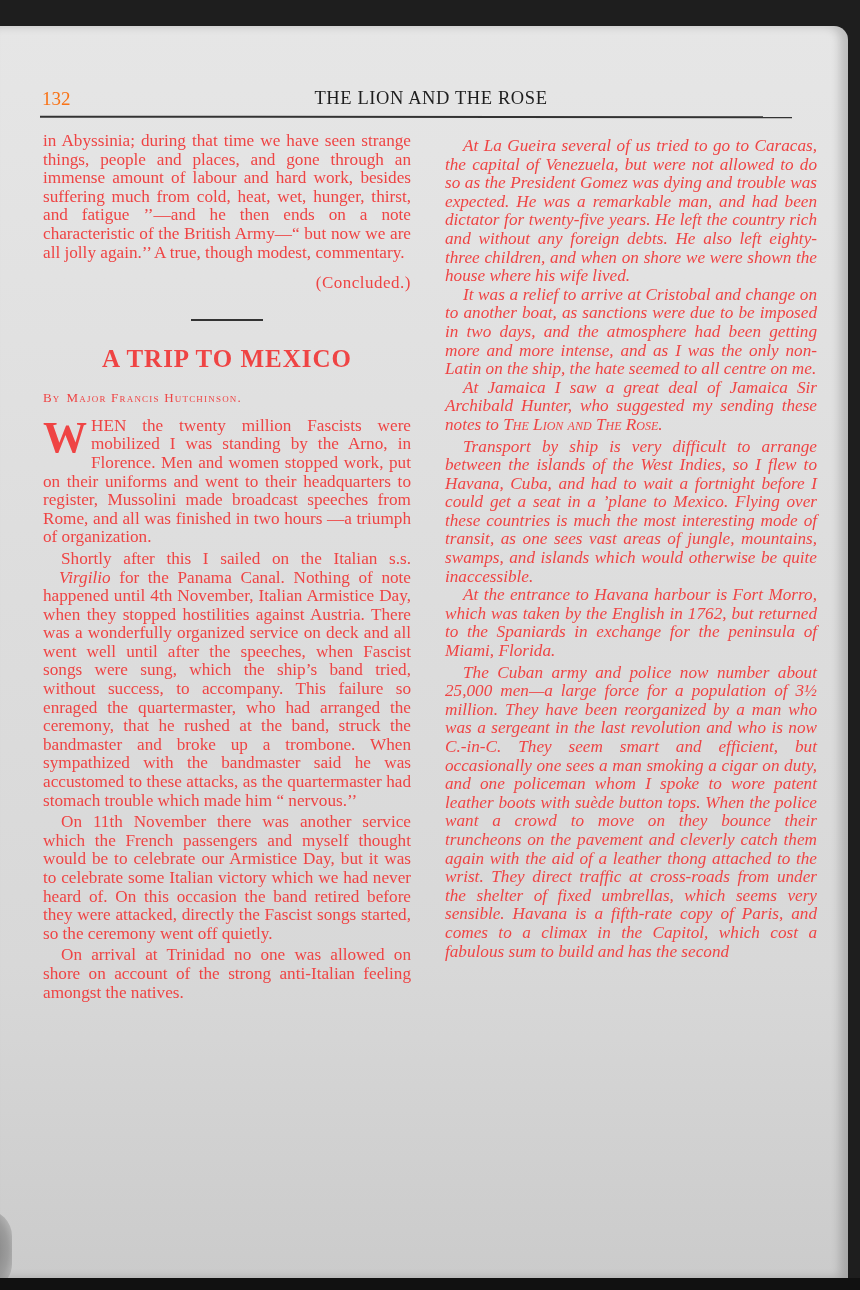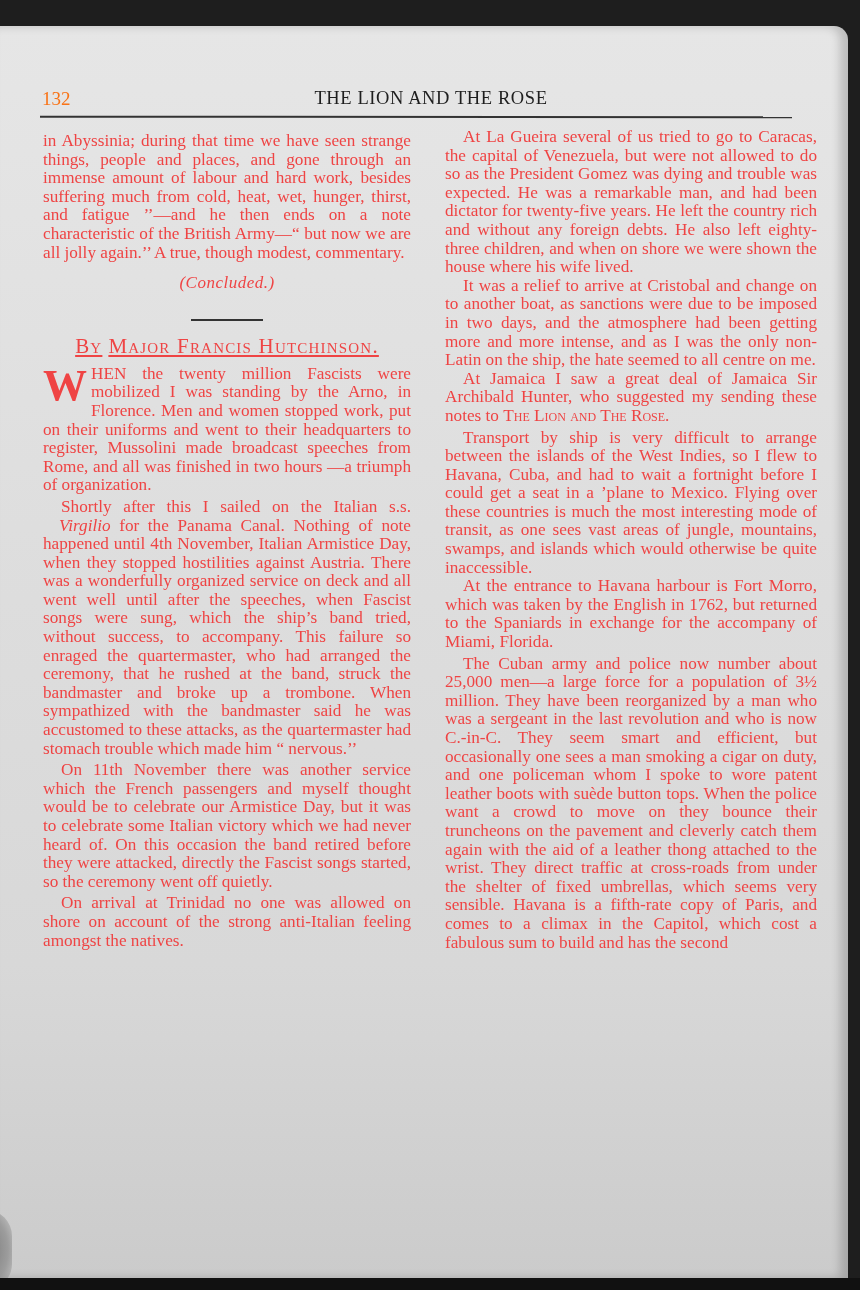--- a/index.html
+++ b/index.html
@@ -35,37 +35,37 @@
   }
   .head-rule {
     position: absolute; left: 40px; top: 116px; width: 752px; height: 2px;
     background: #333; transform: rotate(0.05deg);
   }
   .col {
     position: absolute; color: #ef4444; font-size: 17.2px; line-height: 18.6px;
     text-align: justify;
   }
   .col-left { left: 43px; top: 132px; width: 368px; }
-  .col-right { left: 445px; top: 128px; width: 372px; }
+  .col-right { left: 445px; top: 137px; width: 372px; font-style: italic; }
   .col p { margin: 0; }
   .col p.indent { text-indent: 18px; }
   .concluded {
-    text-align: center; font-style: italic; margin-top: 12px !important; font-size: 17px;
+    text-align: right; margin-top: 12px !important; font-size: 17px;
     letter-spacing: 0.5px;
   }
   .section-rule {
     width: 72px; height: 2px; background: #333; margin: 26px auto 0;
   }
   .article-title {
     text-align: center; font-weight: bold; font-size: 25px; letter-spacing: 1px;
     margin: 24px 0 0 !important; line-height: 28px;
   }
   .byline {
-    text-align: center; font-variant: small-caps; font-size: 21px; letter-spacing: 1.2px;
-    margin-top: 15px !important; line-height: 20px; text-decoration: underline;
+    text-align: left; font-variant: small-caps; font-size: 13px; letter-spacing: 1.2px;
+    margin-top: 15px !important; line-height: 20px;
   }
   .byline-first { margin-right: 6px; }
   .dropcap {
     float: left; font-size: 44px; line-height: 34px; font-weight: bold;
     margin: 2px 4px 0 0; padding-top: 2px;
   }
   .lead { margin-top: 9px !important; }
   .smallcaps { font-variant: small-caps; }
   .italic { font-style: italic; margin-left: 16px; }
   .para-gap { margin-top: 3px !important; }
@@ -81,31 +81,32 @@
 <div class="running-head">
   <span class="page-number">132</span>
   <div class="journal-title">THE LION AND THE ROSE</div>
 </div>
 <div class="head-rule"></div>
 
 <div class="col col-left">
   <p>in Abyssinia; during that time we have seen strange things, people and places, and gone through an immense amount of labour and hard work, besides suffering much from cold, heat, wet, hunger, thirst, and fatigue ’’—and he then ends on a note characteristic of the British Army—“ but now we are all jolly again.’’ A true, though modest, commentary.</p>
   <p class="concluded">(Concluded.)</p>
   <div class="section-rule"></div>
+  <p class="article-title">A TRIP TO MEXICO</p>
   <p class="byline">
     <span class="byline-first">By</span><span>Major Francis Hutchinson.</span>
   </p>
   <p class="lead">
     <span class="dropcap">W</span><span>HEN the twenty million Fascists were mobilized I was standing by the Arno, in Florence. Men and women stopped work, put on their uniforms and went to their headquarters to register, Mussolini made broadcast speeches from Rome, and all was finished in two hours —a triumph of organization.</span>
   </p>
   <p class="indent para-gap"><span>Shortly after this I sailed on the Italian s.s. </span><span class="italic">Virgilio</span><span> for the Panama Canal. Nothing of note happened until 4th November, Italian Armistice Day, when they stopped hostilities against Austria. There was a wonderfully organized service on deck and all went well until after the speeches, when Fascist songs were sung, which the ship’s band tried, without success, to accompany. This failure so enraged the quartermaster, who had arranged the ceremony, that he rushed at the band, struck the bandmaster and broke up a trombone. When sympathized with the bandmaster said he was accustomed to these attacks, as the quartermaster had stomach trouble which made him “ nervous.’’</span></p>
   <p class="indent para-gap">On 11th November there was another service which the French passengers and myself thought would be to celebrate our Armistice Day, but it was to celebrate some Italian victory which we had never heard of. On this occasion the band retired before they were attacked, directly the Fascist songs started, so the ceremony went off quietly.</p>
   <p class="indent para-gap">On arrival at Trinidad no one was allowed on shore on account of the strong anti-Italian feeling amongst the natives.</p>
 </div>
 
 <div class="col col-right">
   <p class="indent">At La Gueira several of us tried to go to Caracas, the capital of Venezuela, but were not allowed to do so as the President Gomez was dying and trouble was expected. He was a remarkable man, and had been dictator for twenty-five years. He left the country rich and without any foreign debts. He also left eighty-three children, and when on shore we were shown the house where his wife lived.</p>
   <p class="indent">It was a relief to arrive at Cristobal and change on to another boat, as sanctions were due to be imposed in two days, and the atmosphere had been getting more and more intense, and as I was the only non-Latin on the ship, the hate seemed to all centre on me.</p>
   <p class="indent"><span>At Jamaica I saw a great deal of Jamaica Sir Archibald Hunter, who suggested my sending these notes to </span><span class="smallcaps">The Lion and The Rose</span><span>.</span></p>
   <p class="indent para-gap">Transport by ship is very difficult to arrange between the islands of the West Indies, so I flew to Havana, Cuba, and had to wait a fortnight before I could get a seat in a ’plane to Mexico. Flying over these countries is much the most interesting mode of transit, as one sees vast areas of jungle, mountains, swamps, and islands which would otherwise be quite inaccessible.</p>
-  <p class="indent">At the entrance to Havana harbour is Fort Morro, which was taken by the English in 1762, but returned to the Spaniards in exchange for the accompany of Miami, Florida.</p>
+  <p class="indent">At the entrance to Havana harbour is Fort Morro, which was taken by the English in 1762, but returned to the Spaniards in exchange for the peninsula of Miami, Florida.</p>
   <p class="indent para-gap">The Cuban army and police now number about 25,000 men—a large force for a population of 3½ million. They have been reorganized by a man who was a sergeant in the last revolution and who is now C.-in-C. They seem smart and efficient, but occasionally one sees a man smoking a cigar on duty, and one policeman whom I spoke to wore patent leather boots with suède button tops. When the police want a crowd to move on they bounce their truncheons on the pavement and cleverly catch them again with the aid of a leather thong attached to the wrist. They direct traffic at cross-roads from under the shelter of fixed umbrellas, which seems very sensible. Havana is a fifth-rate copy of Paris, and comes to a climax in the Capitol, which cost a fabulous sum to build and has the second</p>
 </div>
 
 </body></html>

